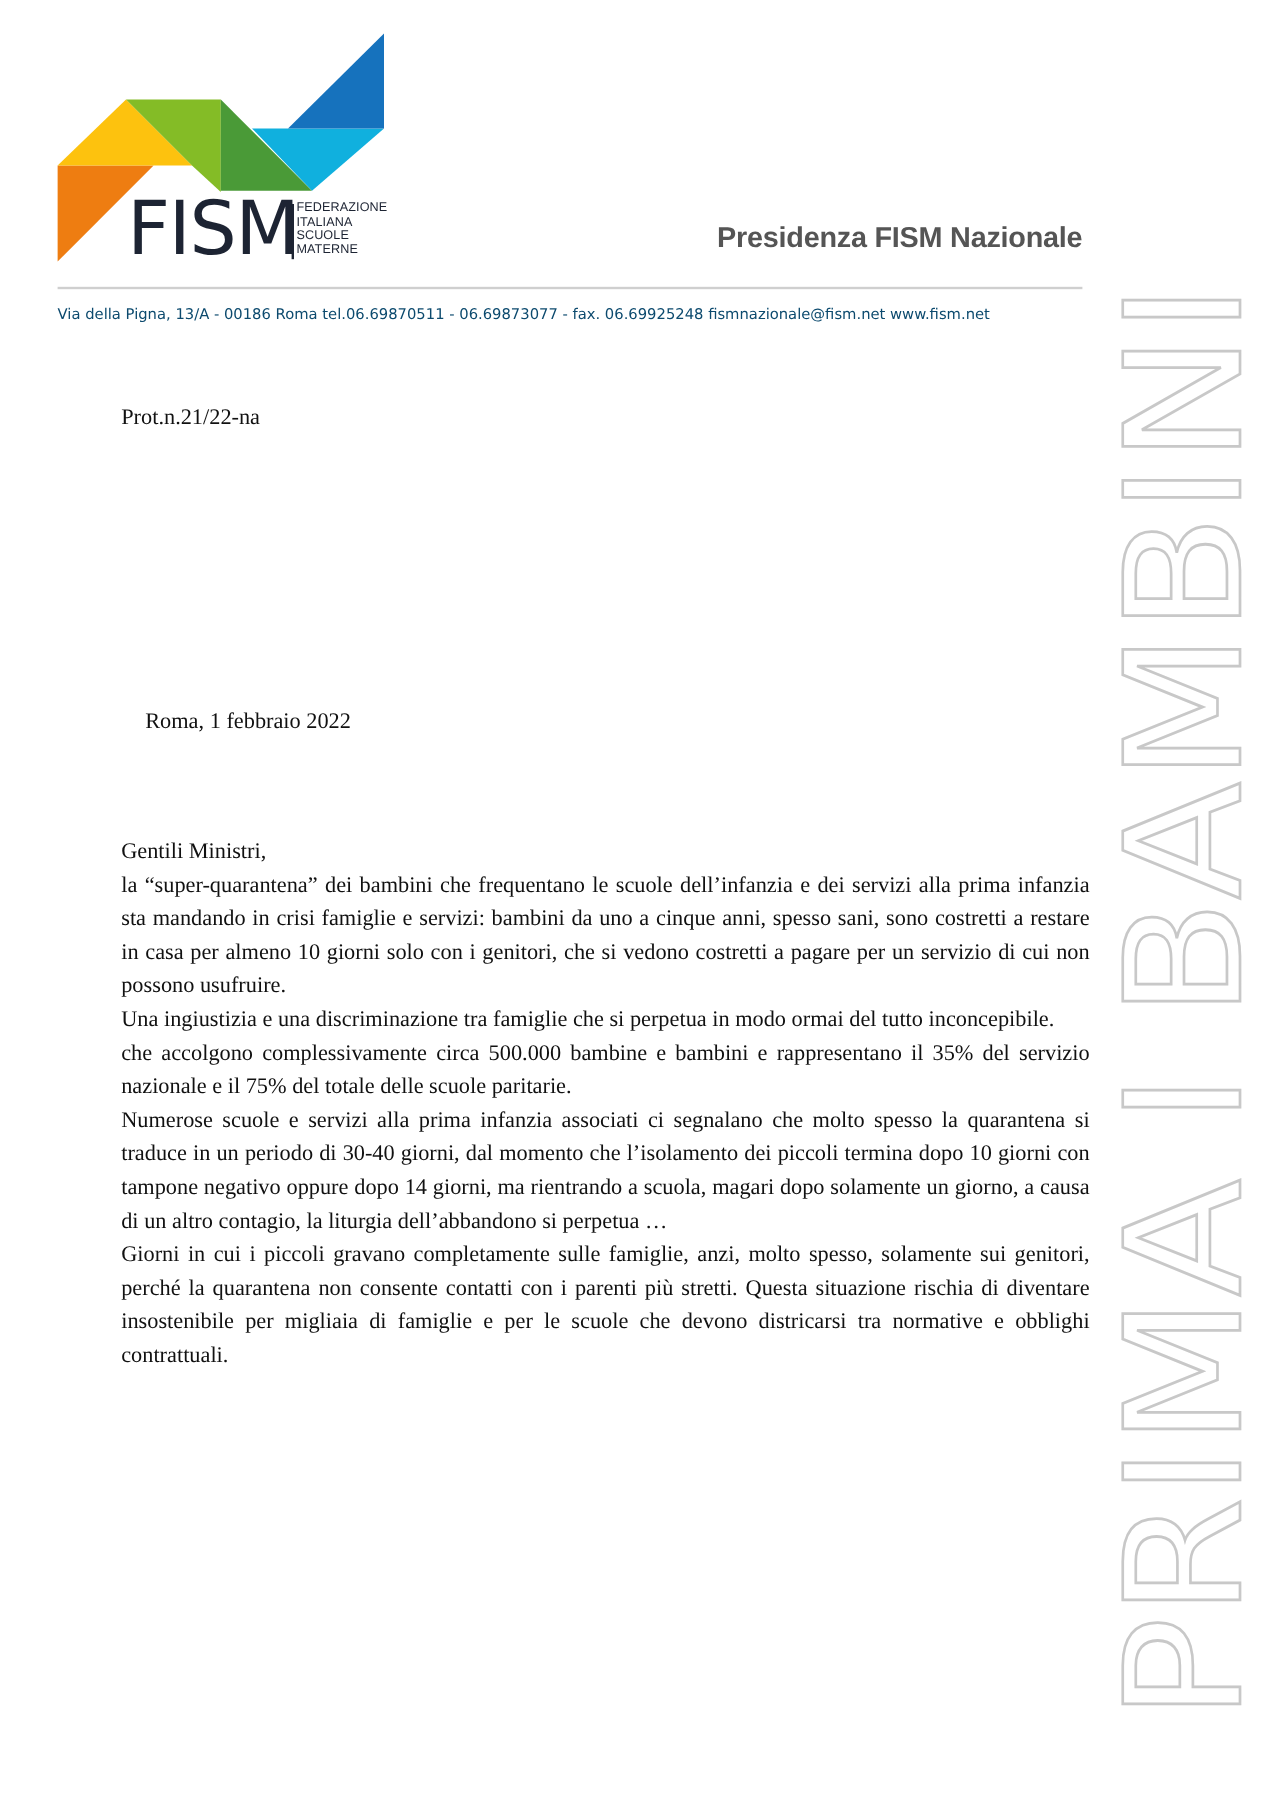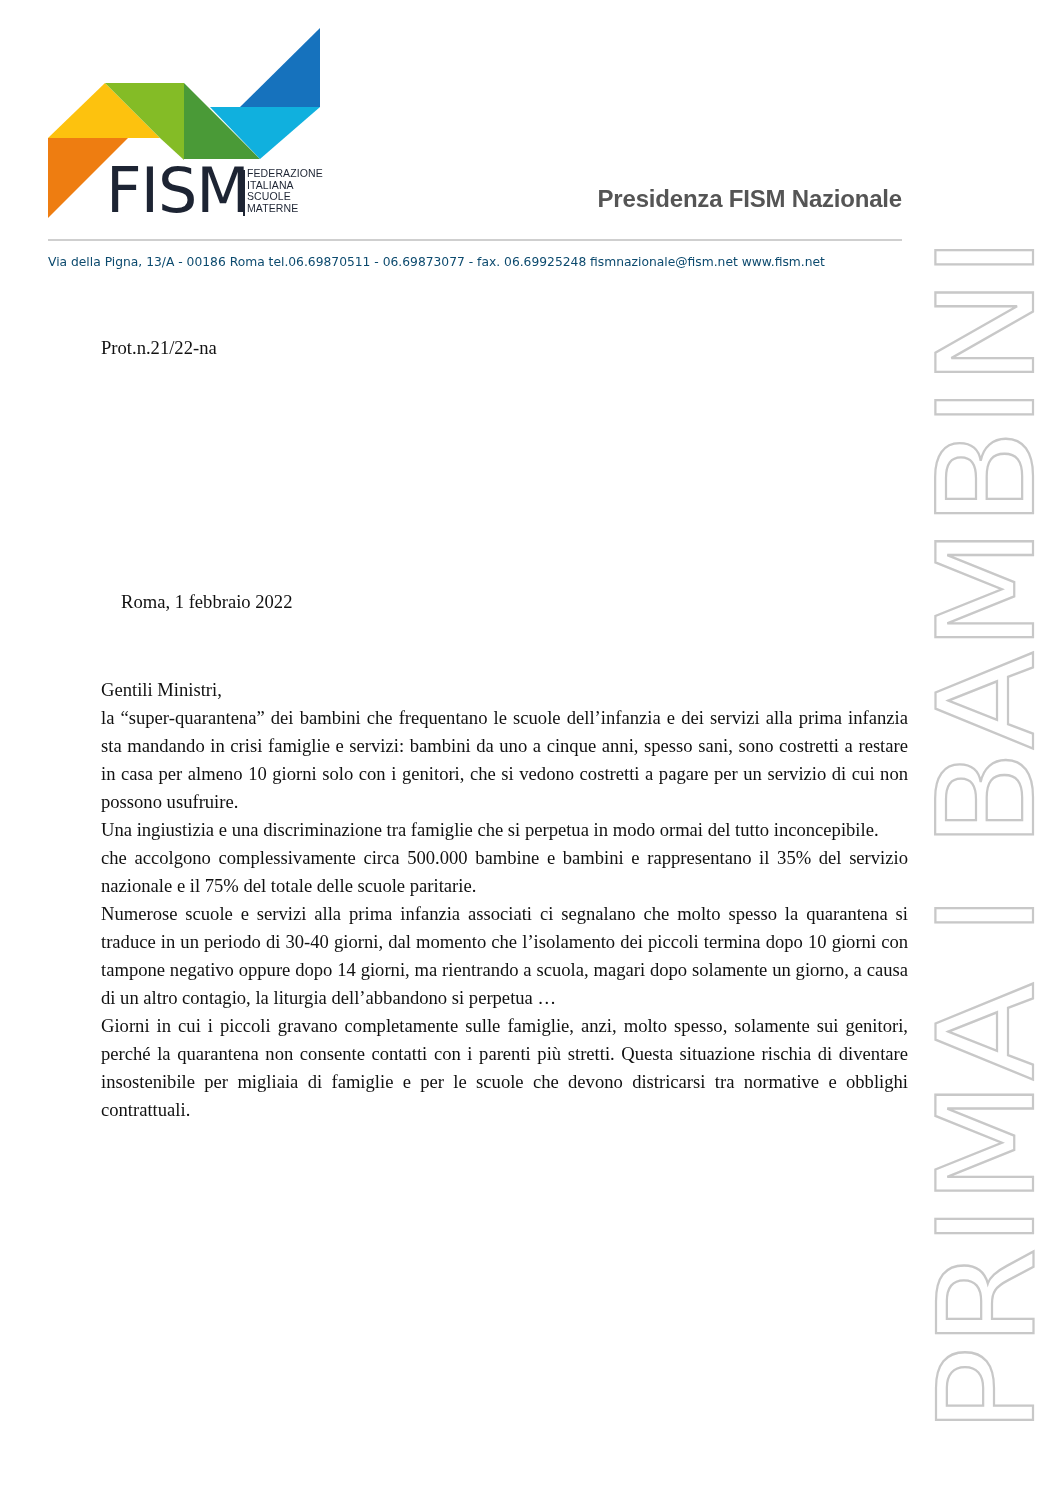--- a/index.html
+++ b/index.html
@@ -42,21 +42,21 @@
 
     
     .text {
       font-family: "Liberation Serif", serif; font-size: 18.6px; color: #111111;
     }
     .prot { position: absolute; left: 101px; top: 337px; }
     .recipients { position: absolute; left: 548px; top: 364px; line-height: 28px; }
     .recipients .gap { height: 28px; }
     .date { position: absolute; left: 101px; top: 591px; margin-left: 20px; }
     .body {
-      position: absolute; left: 101px; top: 676px; width: 807px;
+      position: absolute; left: 101px; top: 696px; width: 807px;
       line-height: 28px; text-align: justify;
     }
     .body p { margin: 0; }
     .body .greeting { margin: 0; }
     .body .bullet { text-align: justify; }
   </style>
 </head>
 <body>
 
 <div class="page">

